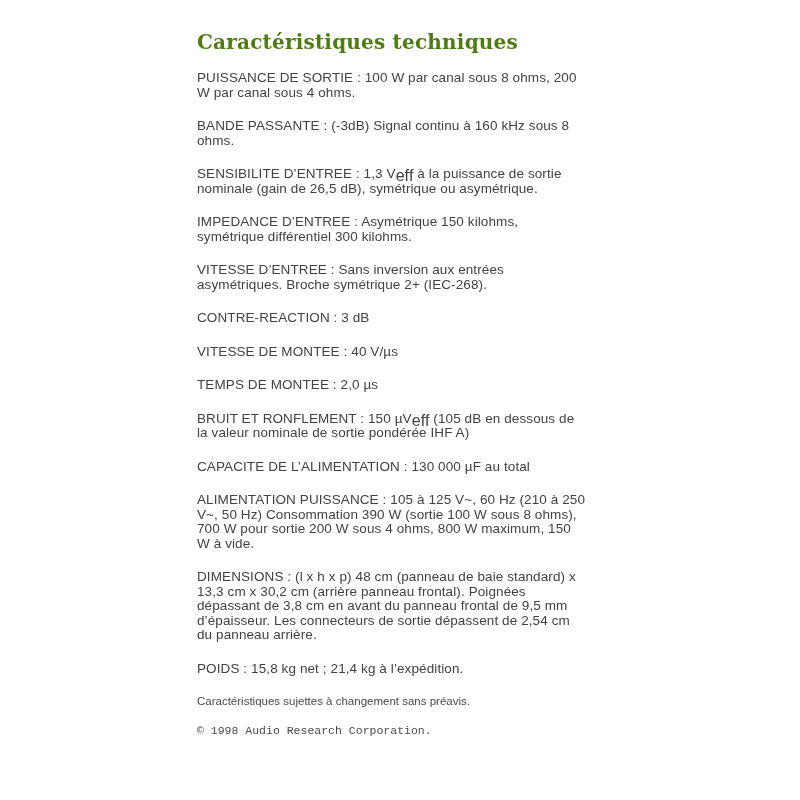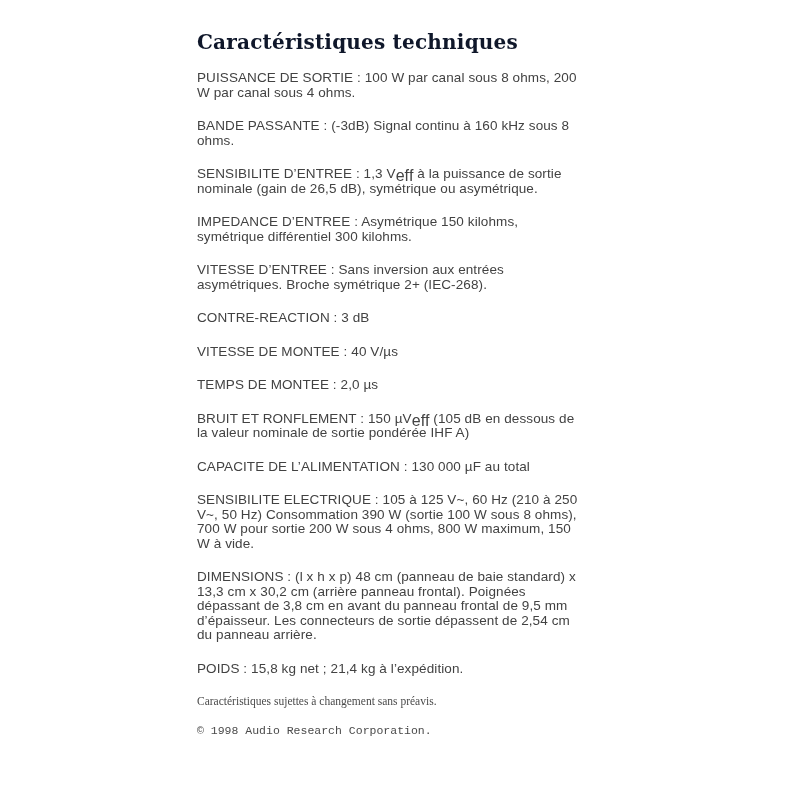--- a/index.html
+++ b/index.html
@@ -20,41 +20,40 @@
     left: 197px;
     top: 30px;
     width: 390px;
   }
   h1.page-title {
     font-family: "DejaVu Serif", serif;
     font-weight: 700;
     font-size: 20px;
     line-height: 24px;
     letter-spacing: 0.2px;
-    color: #0f172a;
+    color: #4d7c0f;
     margin: 0 0 11px 0;
   }
   .spec {
     font-size: 13.5px;
     line-height: 14.5px;
     letter-spacing: 0.1px;
     margin: 17px 0 19px 0;
     color: #424242;
   }
   .spec sub {
     font-size: 16px;
     line-height: 0;
     vertical-align: -3px;
   }
   .footnote {
     font-size: 11.5px;
     line-height: 13px;
     margin: 11px 0 16px 0;
     color: #4a4a4a;
-    font-family: Liberation Serif, serif;
   }
   .copyright {
     font-size: 11.5px;
     line-height: 13px;
     margin: 0;
     color: #4a4a4a;
     font-family: Liberation Mono, monospace;
   }
 </style>
 </head>
@@ -67,21 +66,21 @@
       <p class="spec"><span>PUISSANCE DE SORTIE</span><span> : 100 W par canal sous 8 ohms, 200 W par canal sous 4 ohms.</span></p>
       <p class="spec"><span>BANDE PASSANTE</span><span> : (-3dB) Signal continu à 160 kHz sous 8 ohms.</span></p>
       <p class="spec"><span>SENSIBILITE D’ENTREE</span><span> : 1,3 V</span><sub>eff</sub><span> à la puissance de sortie nominale (gain de 26,5 dB), symétrique ou asymétrique.</span></p>
       <p class="spec"><span>IMPEDANCE D’ENTREE</span><span> : Asymétrique 150 kilohms, symétrique différentiel 300 kilohms.</span></p>
       <p class="spec"><span>VITESSE D’ENTREE</span><span> : Sans inversion aux entrées asymétriques. Broche symétrique 2+ (IEC-268).</span></p>
       <p class="spec"><span>CONTRE-REACTION</span><span> : 3 dB</span></p>
       <p class="spec"><span>VITESSE DE MONTEE</span><span> : 40 V/µs</span></p>
       <p class="spec"><span>TEMPS DE MONTEE</span><span> : 2,0 µs</span></p>
       <p class="spec"><span>BRUIT ET RONFLEMENT</span><span> : 150 µV</span><sub>eff</sub><span> (105 dB en dessous de la valeur nominale de sortie pondérée IHF A)</span></p>
       <p class="spec"><span>CAPACITE DE L’ALIMENTATION</span><span> : 130 000 µF au total</span></p>
-      <p class="spec"><span>SENSIBILITE ELECTRIQUE</span><span> : 105 à 125 V~, 60 Hz (210 à 250 V~, 50 Hz) Consommation 390 W (sortie 100 W sous 8 ohms), 700 W pour sortie 200 W sous 4 ohms, 800 W maximum, 150 W à vide.</span></p>
+      <p class="spec"><span>ALIMENTATION PUISSANCE</span><span> : 105 à 125 V~, 60 Hz (210 à 250 V~, 50 Hz) Consommation 390 W (sortie 100 W sous 8 ohms), 700 W pour sortie 200 W sous 4 ohms, 800 W maximum, 150 W à vide.</span></p>
       <p class="spec"><span>DIMENSIONS</span><span> : (l x h x p) 48 cm (panneau de baie standard) x 13,3 cm x 30,2 cm (arrière panneau frontal). Poignées dépassant de 3,8 cm en avant du panneau frontal de 9,5 mm d’épaisseur. Les connecteurs de sortie dépassent de 2,54 cm du panneau arrière.</span></p>
       <p class="spec"><span>POIDS</span><span> : 15,8 kg net ; 21,4 kg à l’expédition.</span></p>
     </div>
 
   <p class="footnote">Caractéristiques sujettes à changement sans préavis.</p>
 
   <p class="copyright">© 1998 Audio Research Corporation.</p>
 </main>
 
 </body></html>

